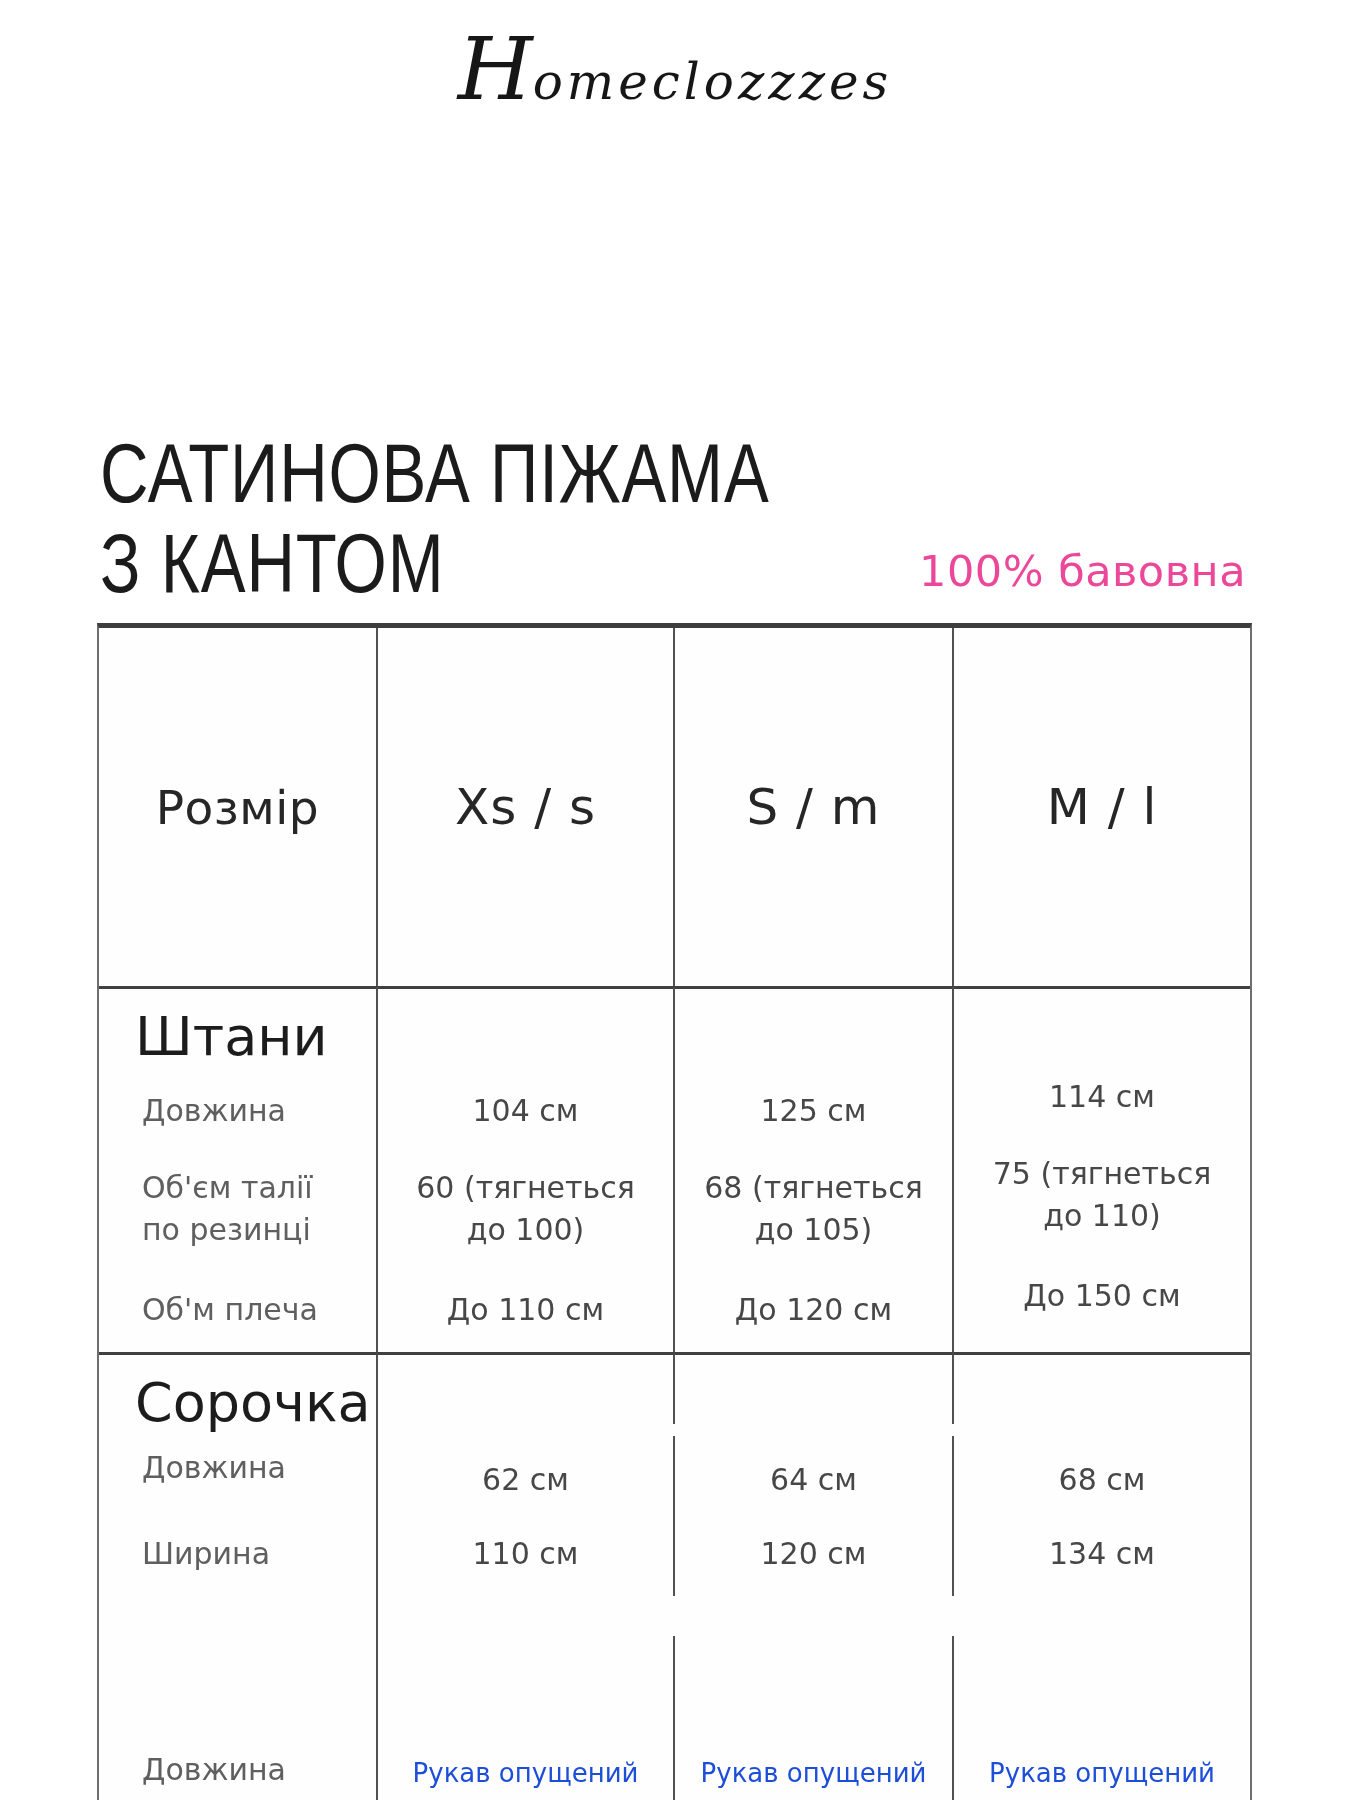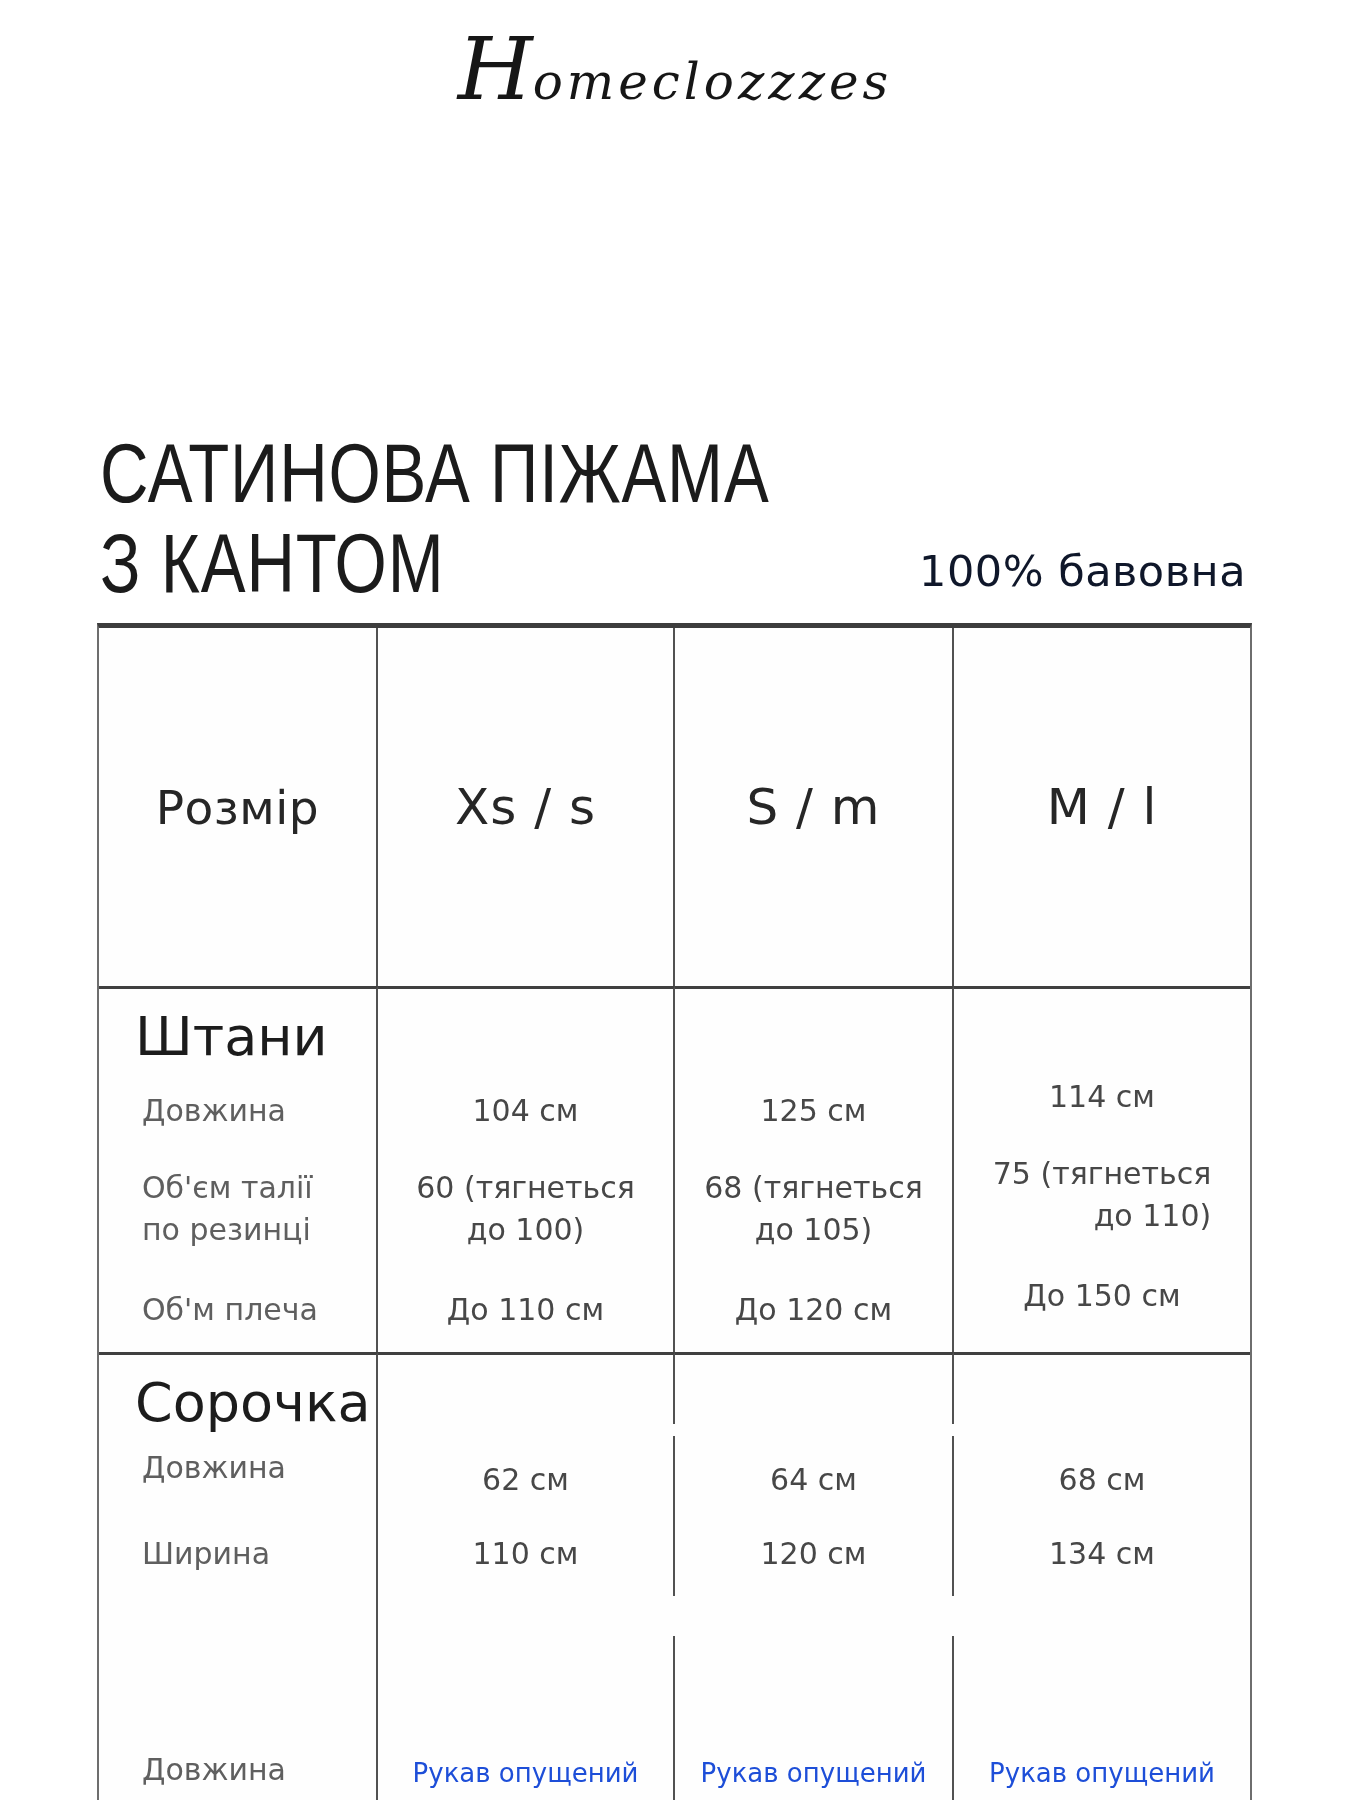--- a/index.html
+++ b/index.html
@@ -43,21 +43,21 @@
     letter-spacing: 1px;
     color: #1b1b1b;
     white-space: nowrap;
   }
 
   .material {
     position: absolute;
     top: 546px; right: 104px;
     font-size: 43px;
     letter-spacing: 0.5px;
-    color: #0f172a;
+    color: #ec4899;
   }
 
   
   .size-table {
     position: absolute;
     left: 97px; top: 623px;
     width: 1155px; height: 1367px;
     display: grid;
     grid-template-columns: 279px 297px 279px 1fr;
     grid-template-rows: 358px 86px 78px 118px 84px 72px 88px 84px 1fr;
@@ -69,21 +69,21 @@
   }
 
   .cell {
     border-right: 2px solid #515151;
     display: flex;
     align-items: center;
     justify-content: center;
     text-align: center;
     white-space: pre-line;
   }
-  .cell:nth-child(4n) { border-right: none; text-align: right; }
+  .cell:nth-child(4n) { border-right: none; }
 
   .bt { border-top: 3px solid #404040; }
 
   .head {
     font-size: 50px;
     color: #262626;
     letter-spacing: 1px;
   }
   .head.size-label { font-size: 47px; letter-spacing: 0.5px; }
 

